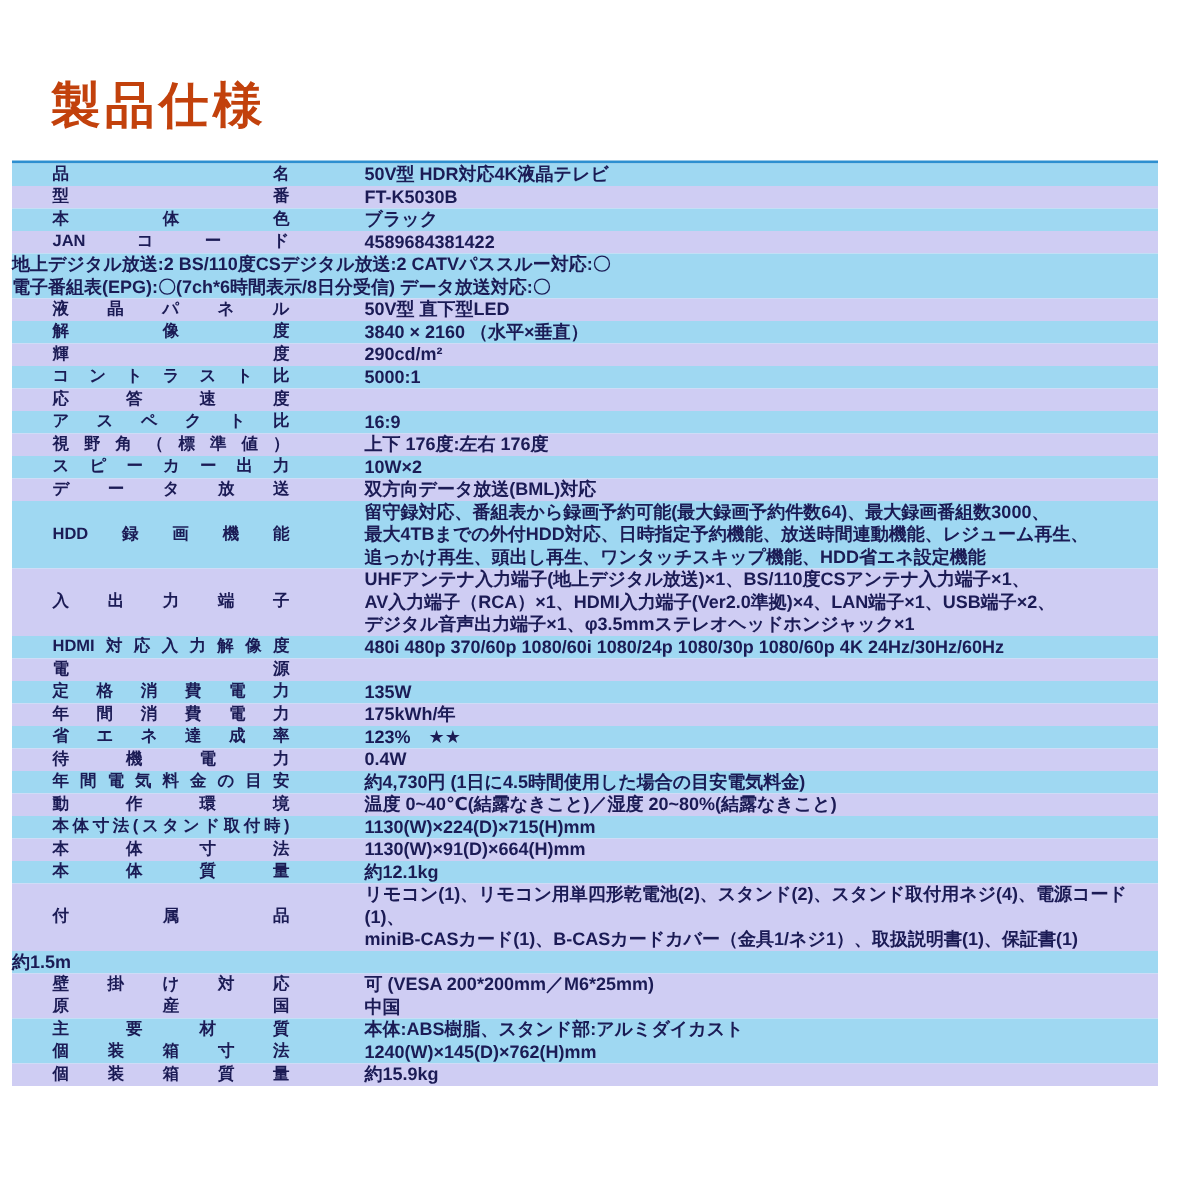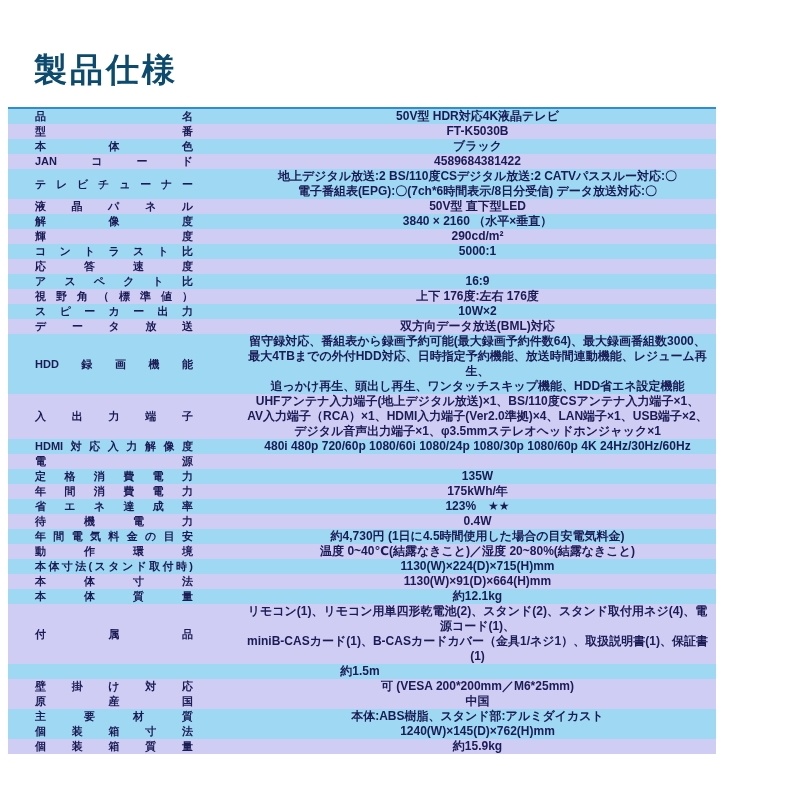--- a/index.html
+++ b/index.html
@@ -17,29 +17,29 @@
     background: #ffffff;
     overflow: hidden;
   }
   .title {
     position: absolute;
     left: 34px;
     top: 48px;
     margin: 0;
     font-size: 33px;
     font-weight: bold;
-    color: #0c4a6e;
+    color: #c2410c;
     letter-spacing: 3px;
     white-space: nowrap;
   }
   .spec-table {
     position: absolute;
     left: 8px;
     top: 107px;
-    width: 708px;
+    width: 764px;
     border-top: 2px solid var(--top-border, #2d8fd0);
   }
   .row {
     display: flex;
     align-items: center;
     color: var(--text-color, #1b1b55);
     font-weight: bold;
   }
   .row.even { background: var(--row-even, #9fd8f2); }
   .row.odd  { background: var(--row-odd,  #cfcdf3); }
@@ -56,21 +56,20 @@
     text-justify: inter-character;
     overflow: hidden;
     white-space: nowrap;
   }
   .cell-value {
     flex: 1 1 auto;
     font-size: 12px;
     line-height: 15px;
     white-space: pre-line;
     padding-right: 4px;
-    text-align: center;
   }
 </style>
 </head>
 <body>
 
 <div class="page">
   <h1 class="title">製品仕様</h1>
   <div class="spec-table" id="spec-table">
   <div class="row even">
     <div class="cell-label">品名</div>
@@ -86,21 +85,20 @@
     <div class="cell-label">本体色</div>
     <div class="cell-value">ブラック</div>
   </div>
 
   <div class="row odd">
     <div class="cell-label">JANコード</div>
     <div class="cell-value">4589684381422</div>
   </div>
 
   <div class="row even">
-    <div class="cell-label">テレビチューナー</div>
     <div class="cell-value">地上デジタル放送:2  BS/110度CSデジタル放送:2  CATVパススルー対応:〇
 電子番組表(EPG):〇(7ch*6時間表示/8日分受信)  データ放送対応:〇</div>
   </div>
 
   <div class="row odd">
     <div class="cell-label">液晶パネル</div>
     <div class="cell-value">50V型 直下型LED</div>
   </div>
 
   <div class="row even">
@@ -151,21 +149,21 @@
 
   <div class="row odd">
     <div class="cell-label">入出力端子</div>
     <div class="cell-value">UHFアンテナ入力端子(地上デジタル放送)×1、BS/110度CSアンテナ入力端子×1、
 AV入力端子（RCA）×1、HDMI入力端子(Ver2.0準拠)×4、LAN端子×1、USB端子×2、
 デジタル音声出力端子×1、φ3.5mmステレオヘッドホンジャック×1</div>
   </div>
 
   <div class="row even">
     <div class="cell-label">HDMI対応入力解像度</div>
-    <div class="cell-value">480i  480p  720/60p   1080/60i  1080/24p  1080/30p  1080/60p  4K 24Hz/30Hz/60Hz</div>
+    <div class="cell-value">480i  480p  370/60p   1080/60i  1080/24p  1080/30p  1080/60p  4K 24Hz/30Hz/60Hz</div>
   </div>
 
   <div class="row odd">
     <div class="cell-label">電源</div>
   </div>
 
   <div class="row even">
     <div class="cell-label">定格消費電力</div>
     <div class="cell-value">135W</div>
   </div>

